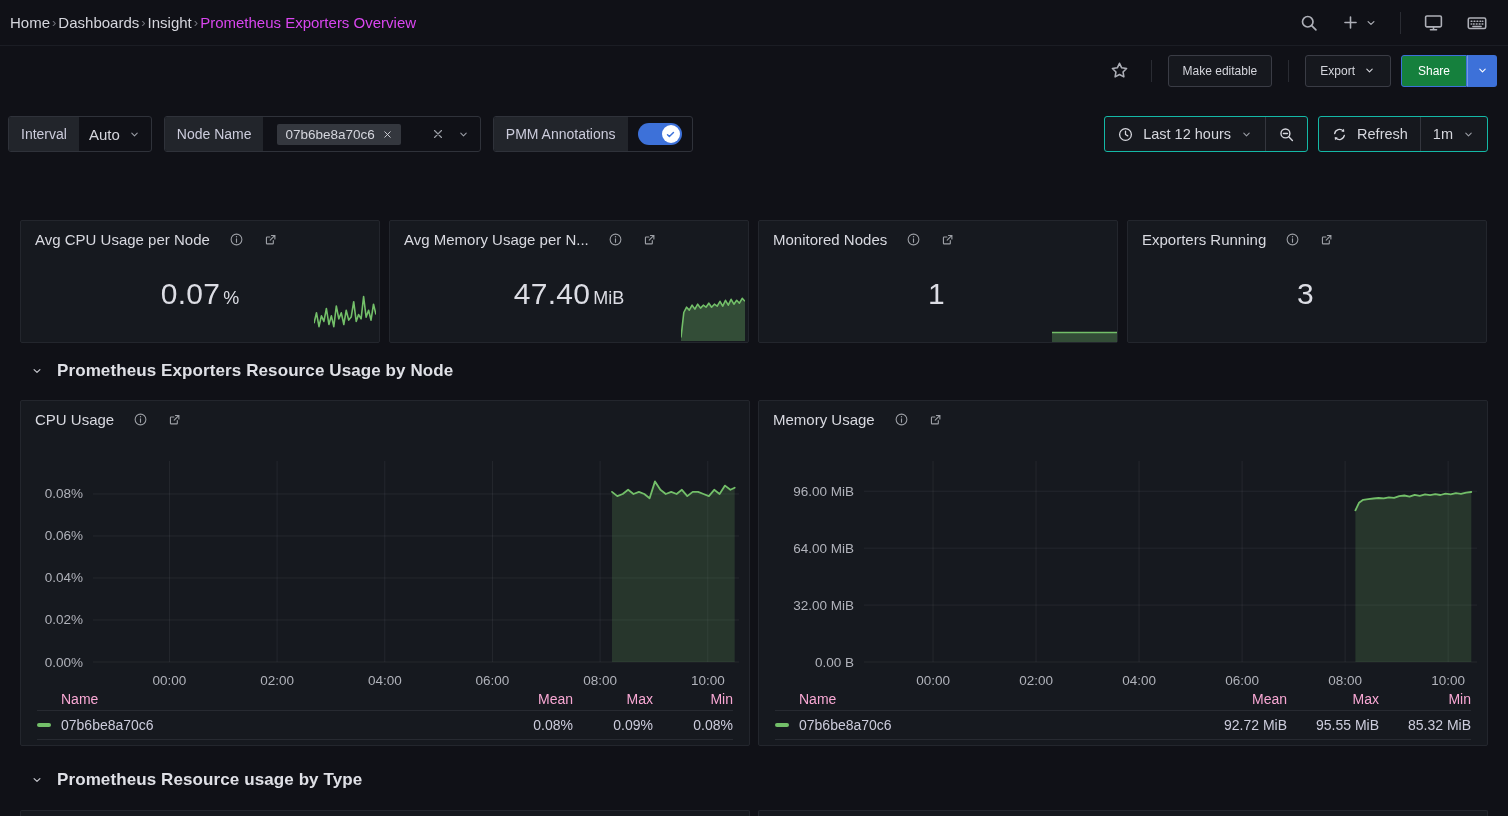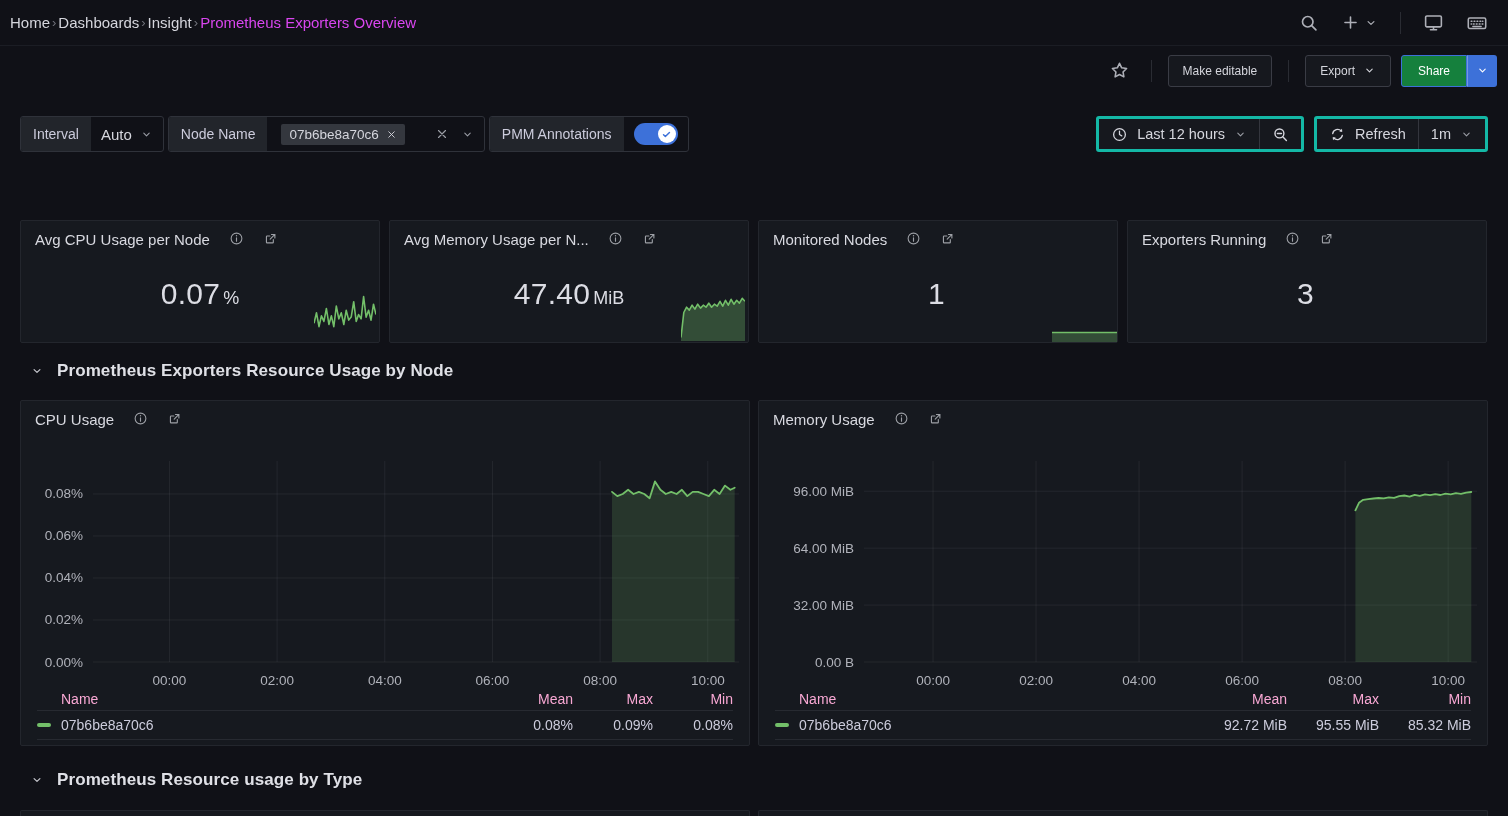--- a/index.html
+++ b/index.html
@@ -38,44 +38,44 @@
   }
   .btn-primary { background:#15803d; border:1px solid #3d71d9; color:#ffffff; padding:0 16px;
     border-radius:3px 0 0 3px; }
   .btn-primary-caret { background:#3d71d9; border:1px solid #3d71d9; border-left:1px solid rgba(255,255,255,0.28);
     color:#fff; height:32px; width:30px; display:inline-flex; align-items:center; justify-content:center;
     border-radius:0 3px 3px 0; cursor:pointer; margin-left:0; }
   .share-group { display:flex; }
   .icon-btn { padding:5px; color:#aeb0b8; cursor:pointer; border-radius:4px; display:flex; align-items:center; }
 
   
-  .filterrow { position:absolute; top:116px; left:20px; right:20px; height:36px; display:flex; align-items:flex-end; gap:4px; }
+  .filterrow { position:absolute; top:116px; left:8px; right:20px; height:36px; display:flex; align-items:flex-end; gap:12px; }
   .ctrl { display:flex; align-items:stretch; height:36px; border:1px solid #2f323a; border-radius:3px; overflow:hidden; background:#101117; }
   .ctrl-label { display:flex; align-items:center; padding:0 12px; background:#22252b; font-size:14px; color:#ccccdc; white-space:nowrap; }
   .ctrl-value { display:flex; align-items:center; gap:8px; padding:0 10px; font-size:14px; color:#d5d6dd; cursor:pointer; }
   .tag { display:flex; align-items:center; gap:7px; background:#34373e; border-radius:2px; padding:3px 8px; font-size:13.5px; color:#d5d6dd; }
   .tag .ic, .clear-x { cursor:pointer; }
   .muted-ic { color:#9a9da5; }
   .toggle-wrap { display:flex; align-items:center; padding:0 10px; }
   .toggle { position:relative; width:44px; height:22px; border-radius:11px; background:#3d71d9; cursor:pointer; }
   .toggle-knob { position:absolute; top:2px; right:2px; width:18px; height:18px; border-radius:50%; background:#ffffff;
     display:flex; align-items:center; justify-content:center; }
 
   .timegroup { margin-left:auto; display:flex; gap:10px; }
-  .tg { display:flex; align-items:stretch; height:36px; background:#16181e; border:3px solid #14b8a6; border-radius:3px; overflow:hidden; }
+  .tg { display:flex; align-items:stretch; height:36px; background:#16181e; border:1px solid #14b8a6; border-radius:3px; overflow:hidden; }
   .tg-seg { display:flex; align-items:center; gap:9px; padding:0 12px; font-size:14.5px; font-weight:500; color:#d5d6dd; cursor:pointer; white-space:nowrap; }
   .tg-div { width:1px; background:#34363e; }
 
   
   .section-head { position:absolute; left:20px; display:flex; align-items:center; gap:13px; cursor:pointer; padding-left:10px; }
   .section-title { font-size:17px; font-weight:700; color:#dfe0e6; letter-spacing:.1px; }
 
   
   .panel { position:relative; background:#16191f; border:1px solid #23262d; border-radius:2px; }
-  .panel-head { display:flex; gap:19px; padding:10px 14px 0 14px; }
+  .panel-head { display:flex; align-items:center; gap:19px; padding:10px 14px 0 14px; }
   .panel-title { font-size:15px; font-weight:500; color:#d8d9e0; cursor:pointer; white-space:nowrap; }
   .panel-ic { color:#9da0a6; cursor:pointer; display:flex; }
 
   .statrow { position:absolute; top:220px; left:20px; right:20px; display:flex; gap:9px; }
   .stat-panel { width:360px; height:123px; }
   .stat-value-wrap { position:absolute; left:0; right:0; top:56px; text-align:center; color:#dcdde4; }
   .stat-value { font-size:30px; font-weight:500; letter-spacing:.3px; }
   .stat-unit { font-size:18px; font-weight:500; margin-left:3px; }
   .spark { position:absolute; right:3px; bottom:1px; }
 

